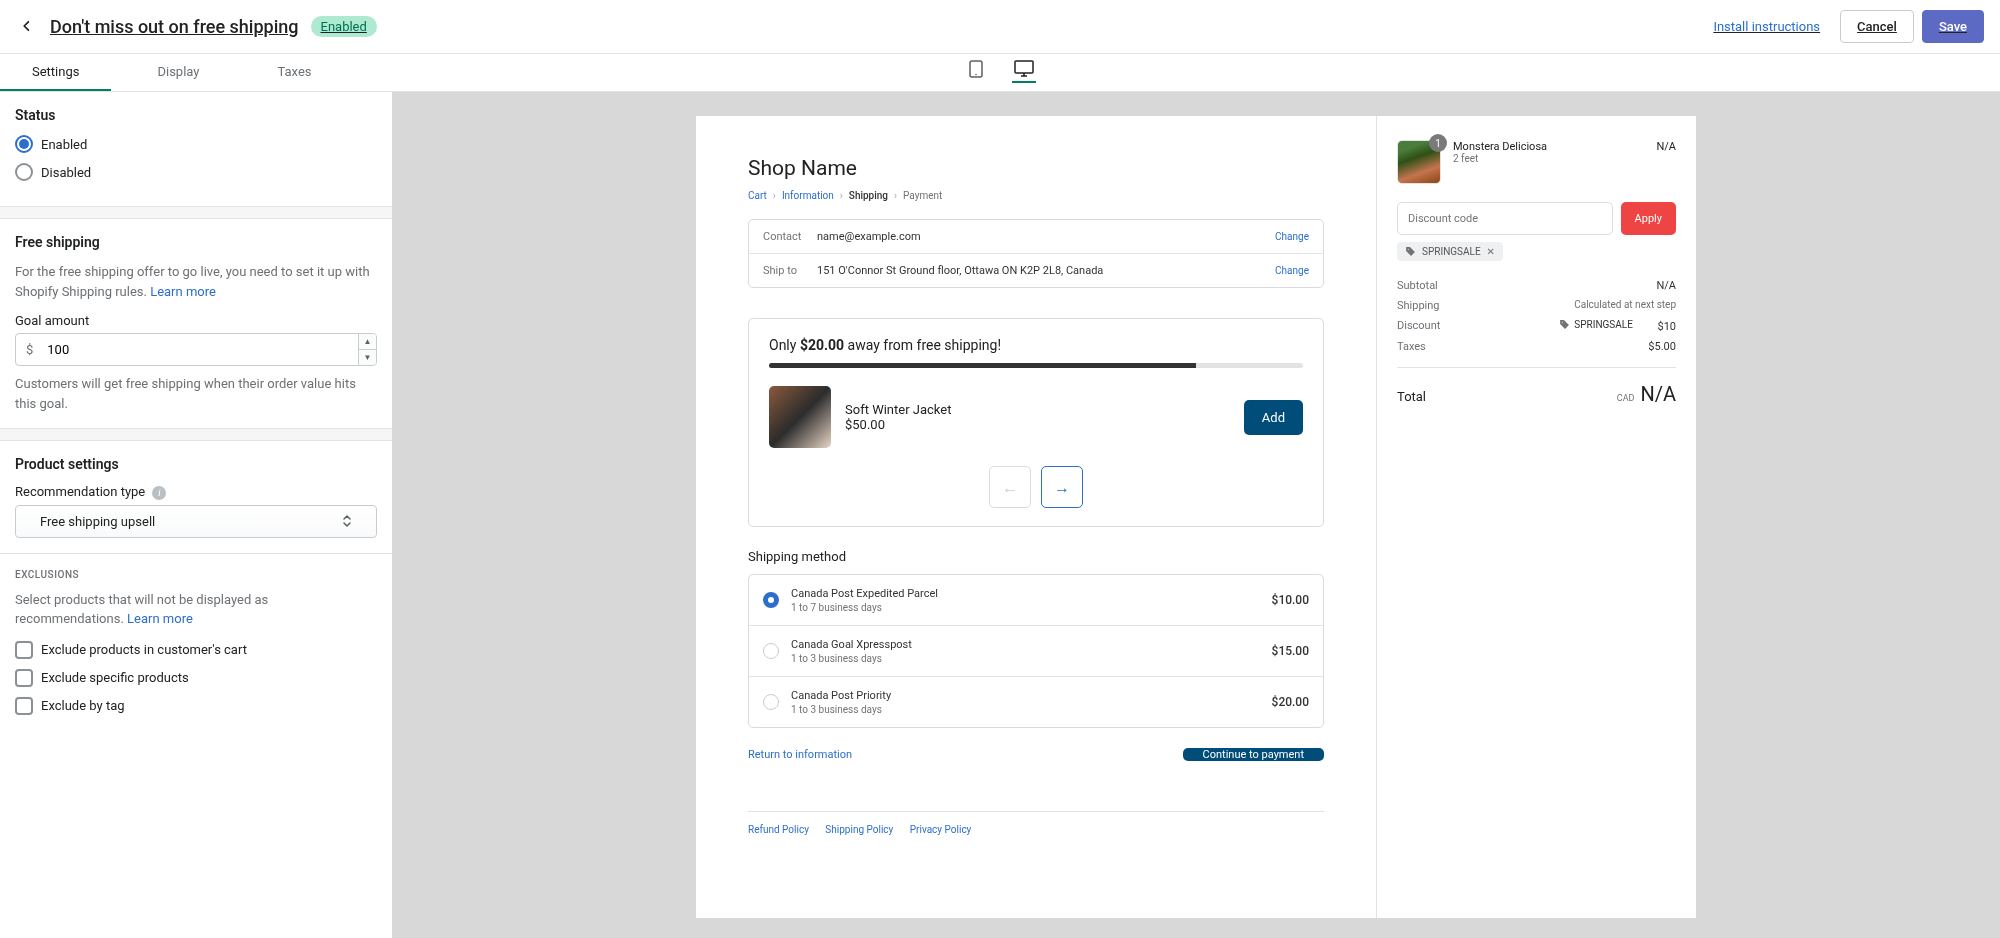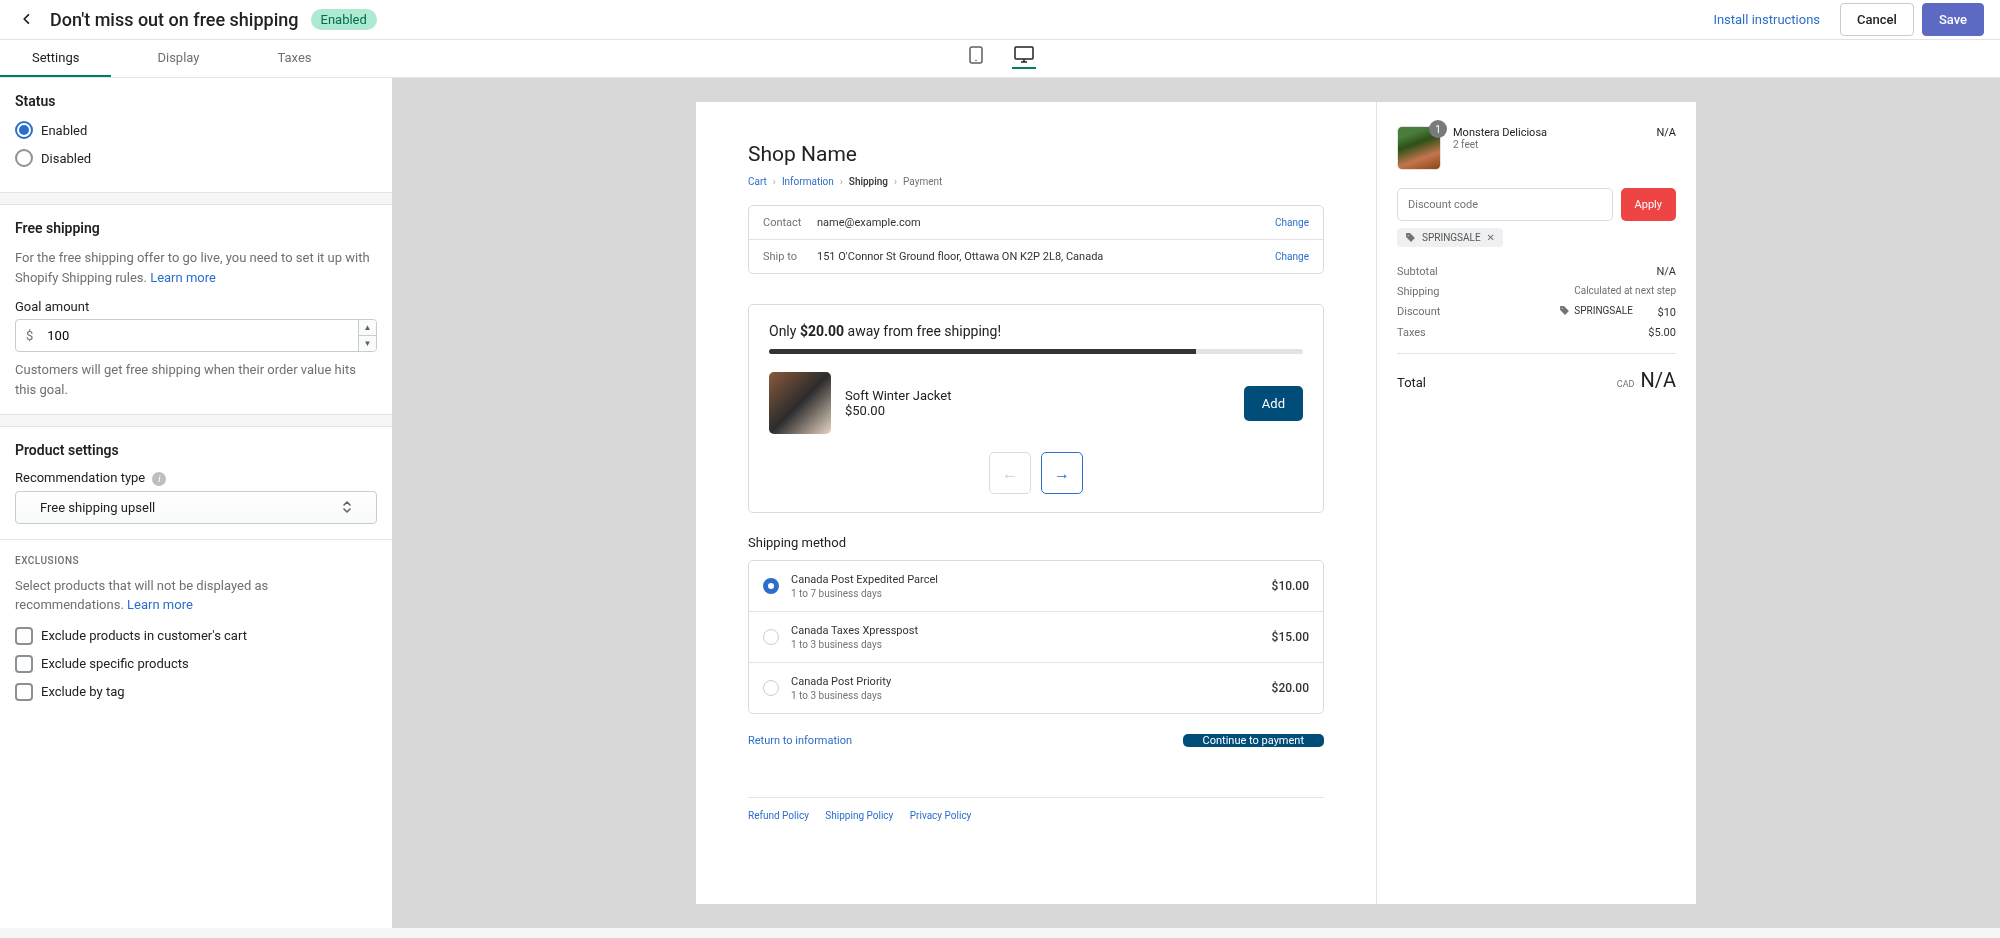--- a/index.html
+++ b/index.html
@@ -1,19 +1,19 @@
 <!DOCTYPE html>
 <html><head>
   <meta charset="utf-8">
   <style>
     * { box-sizing: border-box; margin: 0; padding: 0; font-family: -apple-system, BlinkMacSystemFont, 'Segoe UI', Roboto, sans-serif; }
     body { background: #f6f6f7; color: #202223; }
     
     
-    .top-bar { background: #fff; border-bottom: 1px solid #e1e3e5; height: 40px; display: flex; align-items: center; padding: 0 16px; }
+    .top-bar { background: #fff; border-bottom: 1px solid #e1e3e5; height: 54px; display: flex; align-items: center; padding: 0 16px; text-decoration: underline; }
     .top-bar-left { display: flex; align-items: center; gap: 12px; flex: 1; }
     .back-arrow { cursor: pointer; font-size: 18px; padding: 4px; }
     .page-title { font-size: 18px; font-weight: 500; color: #202223; }
     .badge-enabled { background: #aee9d1; color: #006e50; padding: 3px 10px; border-radius: 12px; font-size: 13px; font-weight: 400; }
     .top-bar-right { display: flex; align-items: center; gap: 8px; }
     .link-text { color: #2c6ecb; font-size: 13px; cursor: pointer; margin-right: 12px; }
     .btn { padding: 8px 16px; border-radius: 4px; font-size: 13px; font-weight: 500; cursor: pointer; border: 1px solid transparent; }
     .btn-secondary { background: #fff; border: 1px solid #c9cccf; color: #202223; }
     .btn-primary { background: #5c6ac4; border: 1px solid #5c6ac4; color: #fff; }
     
@@ -284,21 +284,21 @@
             <span class="ship-radio checked"></span>
             <div class="ship-info">
                 <div class="ship-name">Canada Post Expedited Parcel</div>
                 <div class="ship-eta">1 to 7 business days</div>
               </div>
             <span class="ship-price">$10.00</span>
           </div>
           <div class="ship-opt">
             <span class="ship-radio"></span>
             <div class="ship-info">
-                <div class="ship-name">Canada Taxes Xpresspost</div>
+                <div class="ship-name">Canada Goal Xpresspost</div>
                 <div class="ship-eta">1 to 3 business days</div>
               </div>
             <span class="ship-price">$15.00</span>
           </div>
           <div class="ship-opt">
             <span class="ship-radio"></span>
             <div class="ship-info">
                 <div class="ship-name">Canada Post Priority</div>
                 <div class="ship-eta">1 to 3 business days</div>
               </div>

